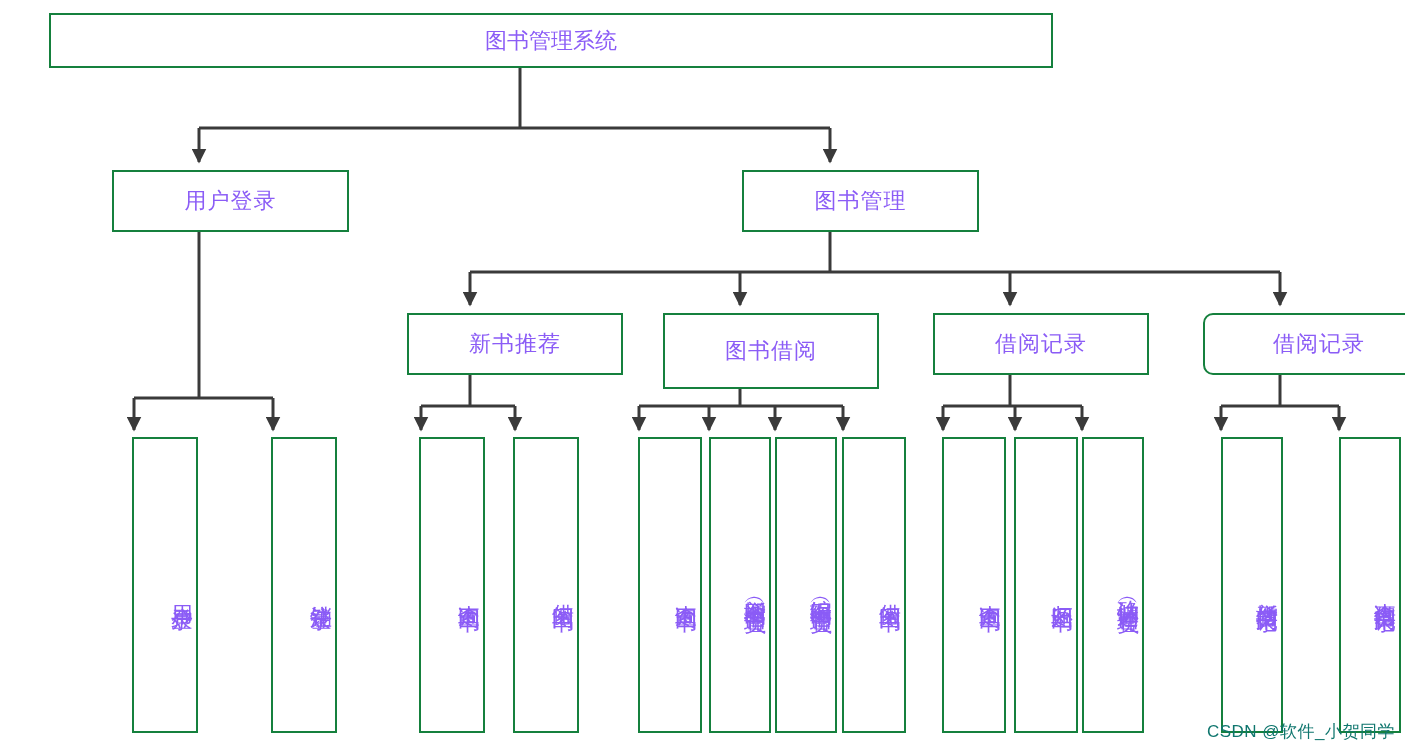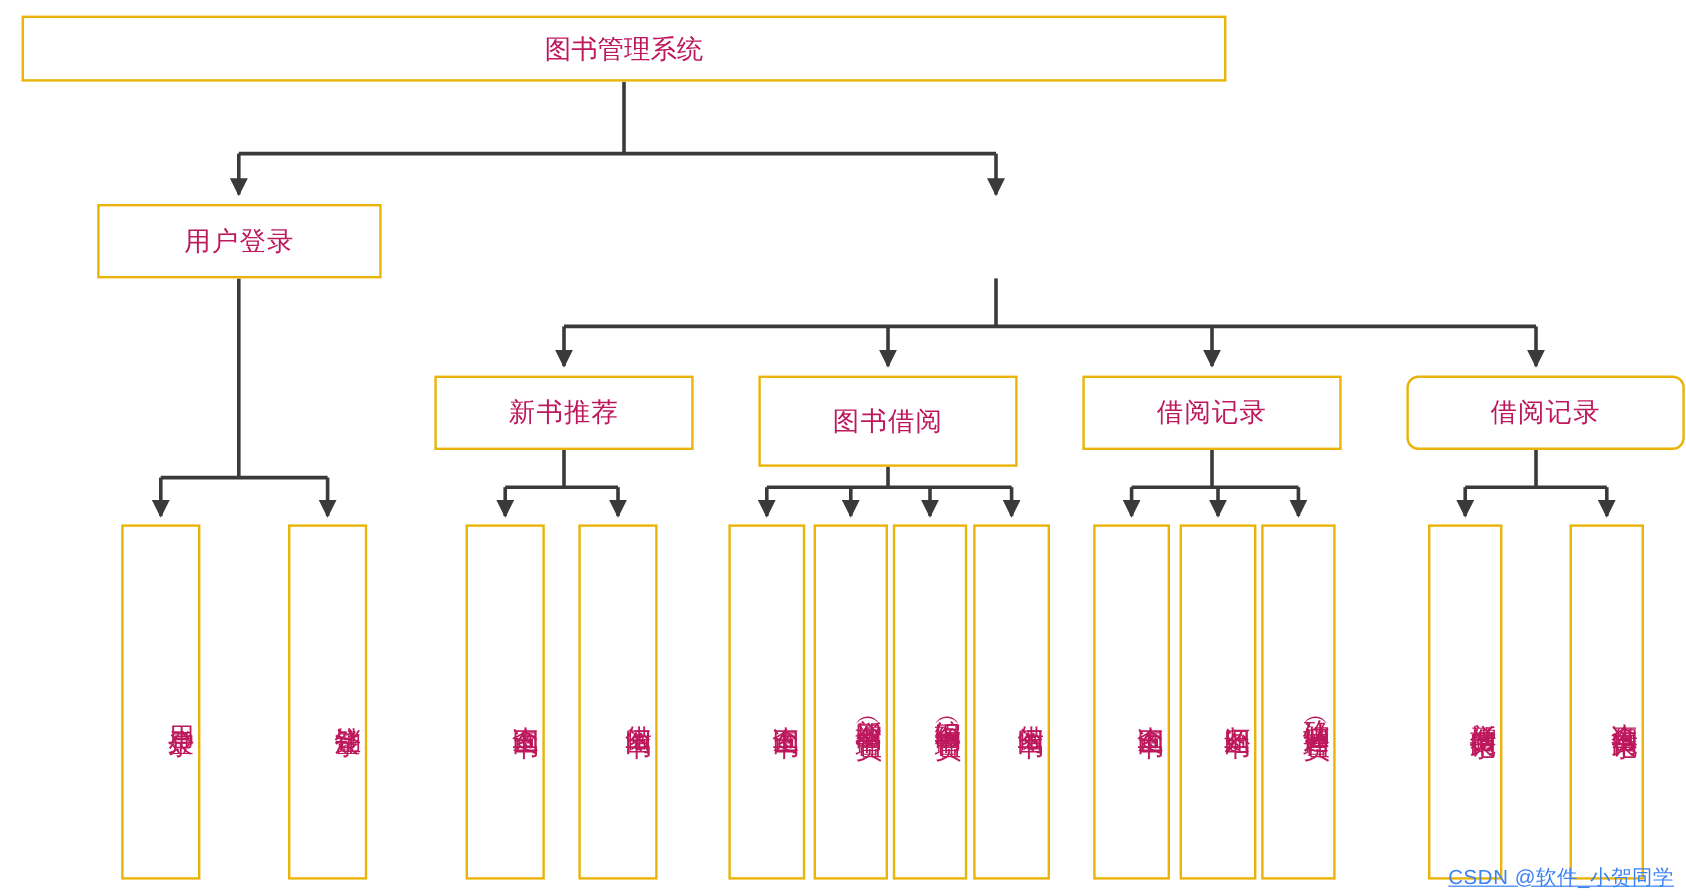--- a/index.html
+++ b/index.html
@@ -21,26 +21,27 @@
     position: absolute;
     left: 0;
     top: 0;
     width: 1405px;
     height: 747px;
     pointer-events: none;
   }
   .node {
     position: absolute;
     box-sizing: border-box;
-    border: 2px solid #eab308;
+    border: 2px solid #15803d;
     background: #ffffff;
     display: flex;
     align-items: center;
     justify-content: center;
-    color: #be185d;
+    color: #8b5cf6;
+    margin-left: 31px;
   }
   .node.h {
     font-size: 22px;
     letter-spacing: 1px;
     white-space: nowrap;
   }
   .node.root {
     font-size: 22px;
   }
   .node.leaf {
@@ -56,24 +57,23 @@
   .leaf-text {
     writing-mode: vertical-rl;
     text-orientation: upright;
     display: block;
   }
   .watermark {
     position: absolute;
     right: 10px;
     bottom: 4px;
     font-size: 17px;
-    color: #3b82f6;
+    color: #0f766e;
     white-space: nowrap;
     letter-spacing: 0.5px;
-    text-decoration: underline;
   }
 </style>
 </head>
 <body>
 
 <div id="canvas">
 
   <svg class="edges" viewBox="0 0 1405 747" xmlns="http://www.w3.org/2000/svg">
     <defs>
       <marker id="arrow" viewBox="0 0 10 10" refX="9" refY="5" markerWidth="5" markerHeight="5" orient="auto-start-reverse">
@@ -125,22 +125,25 @@
   </svg>
 
   <div class="node root" style="left:18px; top:13px; width:1004px; height:55px;">
     <span>图书管理系统</span>
   </div>
 
   <div class="node h" style="left:81px; top:170px; width:237px; height:62px;">
     <span>用户登录</span>
   </div>
 
-
-  <div class="node h" style="left:362px; top:313px; width:216px; height:62px;">
+  <div class="node h" style="left:711px; top:170px; width:237px; height:62px;">
+    <span>图书管理</span>
+  </div>
+
+  <div class="node h" style="left:376px; top:313px; width:216px; height:62px;">
     <span>新书推荐</span>
   </div>
 
   <div class="node h" style="left:632px; top:313px; width:216px; height:76px;">
     <span>图书借阅</span>
   </div>
 
   <div class="node h" style="left:902px; top:313px; width:216px; height:62px;">
     <span>借阅记录</span>
   </div>

